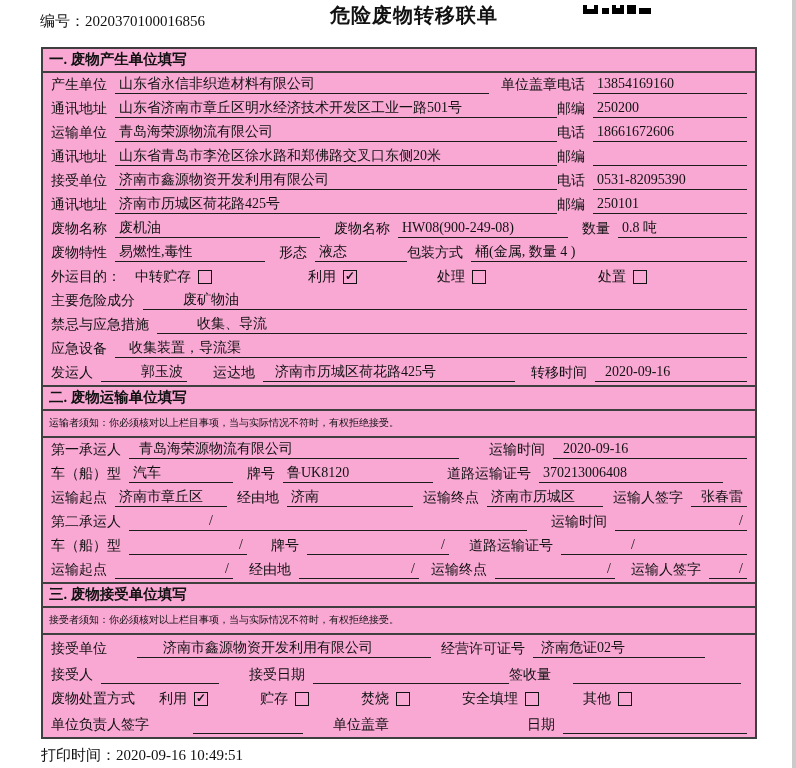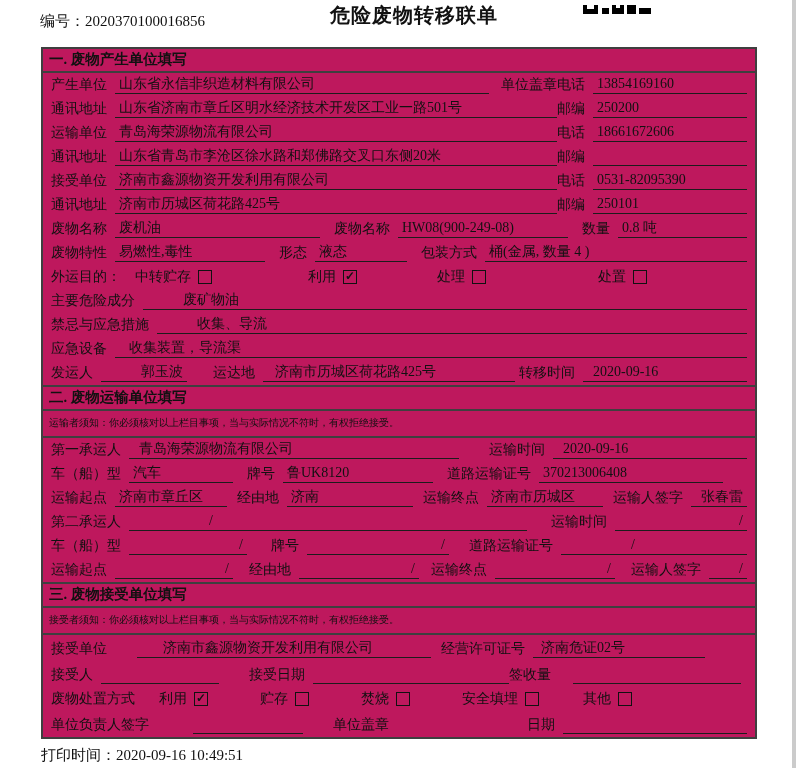--- a/index.html
+++ b/index.html
@@ -6,21 +6,21 @@
   body{
     width:796px;height:768px;background:#ffffff;position:relative;overflow:hidden;
     font-family:"Liberation Serif","DejaVu Serif",serif;color:#111;
   }
   .edge-strip{position:absolute;right:0;top:0;width:4px;height:768px;background:#cbcbcb;}
   .doc-number{position:absolute;left:40px;top:12px;font-size:15px;white-space:nowrap;}
   .doc-title{position:absolute;left:330px;top:2px;font-size:20px;font-weight:bold;letter-spacing:1px;white-space:nowrap;}
   .qr-frag{position:absolute;left:583px;top:0;}
   .form-box{
     position:absolute;left:41px;top:47px;width:716px;box-sizing:border-box;
-    border:2px solid #3f3f3f;background:#be185d;
+    border:2px solid #3f3f3f;background:#f9a8d4;
   }
   .sec-h{
     height:22px;line-height:21px;font-weight:bold;font-size:14.5px;
     padding-left:6px;border-bottom:2px solid #3f3f3f;white-space:nowrap;
   }
   .sec-h.mid{border-top:2px solid #3f3f3f;}
   .notice{
     height:25px;line-height:24px;font-size:10px;padding-left:6px;
     border-bottom:2px solid #3f3f3f;white-space:nowrap;
   }
@@ -147,21 +147,21 @@
     <span class="ul" style="width:170px">HW08(900-249-08)</span>
     <span class="lbl" style="margin-left:14px">数量</span>
     <span class="ul grow">0.8 吨</span>
   </div>
 
   <div class="row">
     <span class="lbl">废物特性</span>
     <span class="ul" style="width:150px">易燃性,毒性</span>
     <span class="lbl" style="margin-left:14px">形态</span>
     <span class="ul" style="width:92px">液态</span>
-    <span class="lbl" style="margin-left:14px">包装方式</span>
+    <span class="lbl" style="">包装方式</span>
     <span class="ul grow">桶(金属, 数量 4 )</span>
   </div>
 
   <div class="row">
     <span class="lbl">外运目的：</span>
     <span class="opt" style="margin-left:6px">
       <span class="olbl">中转贮存</span>
       <span class="cb"></span>
     </span>
     <span class="opt" style="margin-left:96px">
@@ -191,21 +191,21 @@
   <div class="row">
     <span class="lbl">应急设备</span>
     <span class="ul grow" style="padding-left:14px">收集装置，导流渠</span>
   </div>
 
   <div class="row">
     <span class="lbl">发运人</span>
     <span class="ul c" style="width:86px">郭玉波</span>
     <span class="lbl" style="margin-left:26px">运达地</span>
     <span class="ul" style="width:252px;padding-left:12px">济南市历城区荷花路425号</span>
-    <span class="lbl" style="margin-left:4px">转移时间</span>
+    <span class="lbl" style="margin-left:16px">转移时间</span>
     <span class="ul grow" style="padding-left:10px">2020-09-16</span>
   </div>
 
   <div class="sec-h mid">二. 废物运输单位填写</div>
   <div class="notice">运输者须知：你必须核对以上栏目事项，当与实际情况不符时，有权拒绝接受。</div>
 
   <div class="row">
     <span class="lbl">第一承运人</span>
     <span class="ul" style="width:330px;padding-left:10px">青岛海荣源物流有限公司</span>
     <span class="lbl" style="margin-left:30px">运输时间</span>

